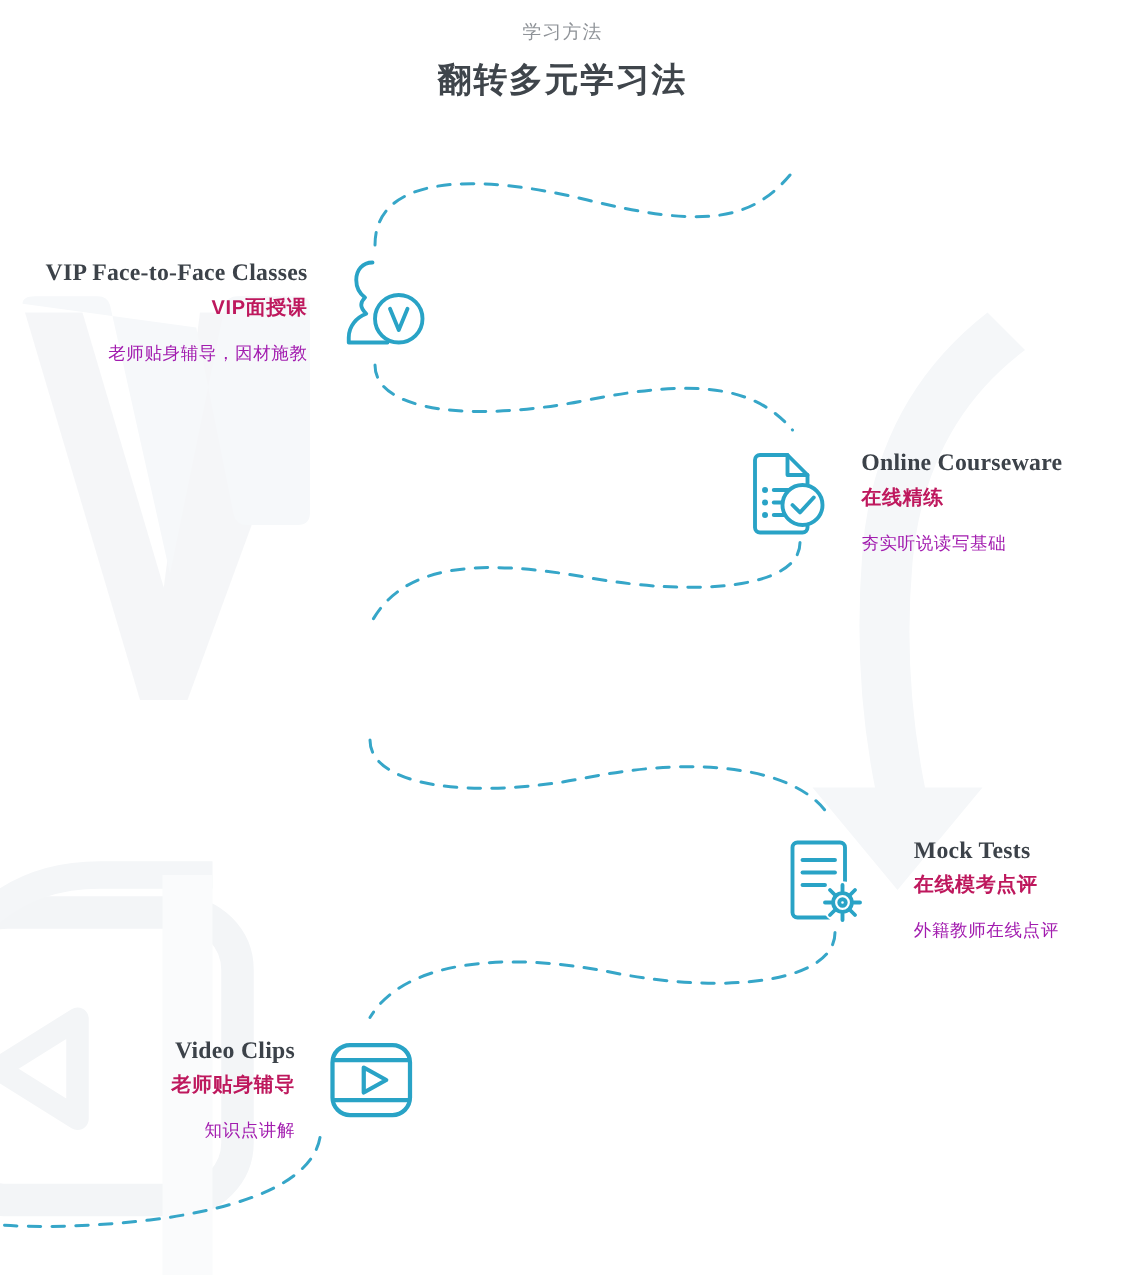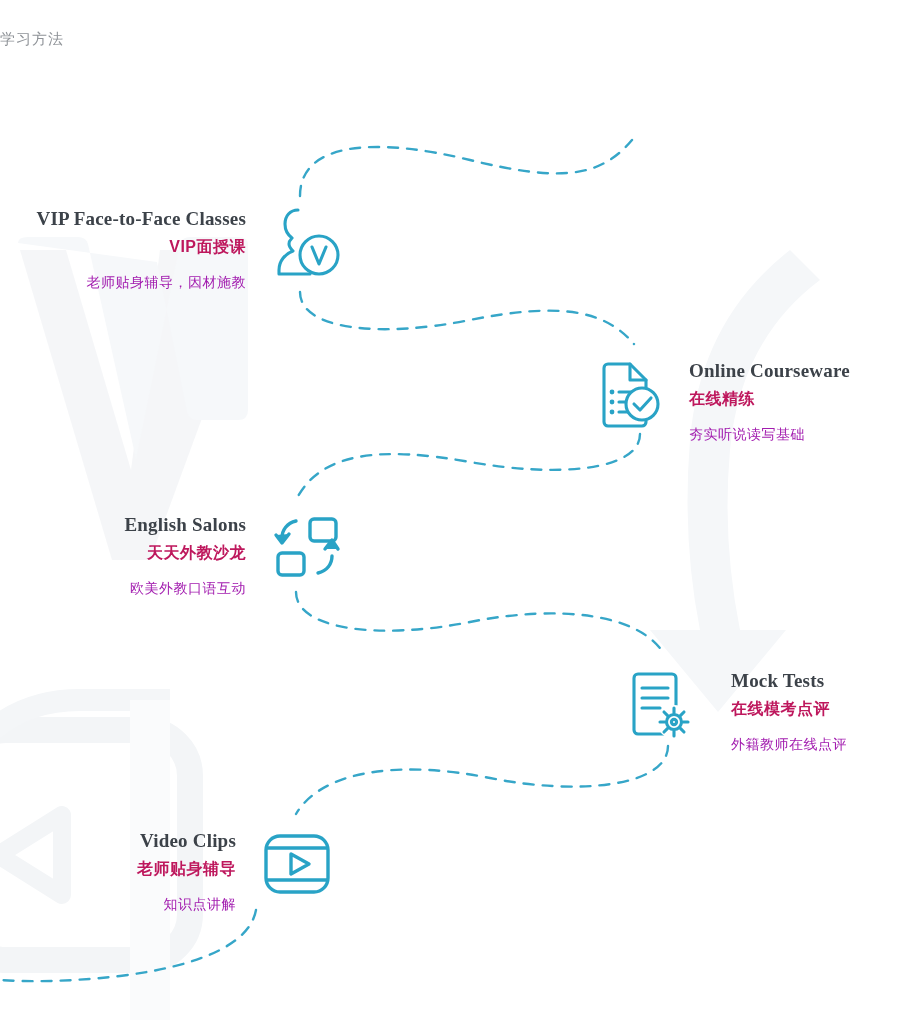--- a/index.html
+++ b/index.html
@@ -31,24 +31,24 @@
     position: absolute;
     left: 0; top: 0;
     width: 900px; height: 1021px;
     z-index: 1;
     pointer-events: none;
   }
 
   
   .header {
     position: absolute;
-    top: 28px;
+    top: 15px;
     left: 0;
     width: 900px;
-    text-align: left;
+    text-align: center;
     z-index: 3;
   }
   .header-eyebrow {
     font-size: 15px;
     color: #8f9398;
     letter-spacing: 1px;
     line-height: 22px;
     font-weight: 400;
   }
   .header-title {
@@ -164,20 +164,21 @@
                C 400 760, 322 770, 296 814"></path>
 
       <path d="M256 910
                C 250 944, 200 966, 120 976
                C 60 983, 10 982, -20 978"></path>
     </g>
   </svg>
 
   <div class="header">
     <div class="header-eyebrow">学习方法</div>
+    <div class="header-title">翻转多元学习法</div>
   </div>
 
   <div class="feature left" id="feature-0">
     <div class="texts">
       <div class="f-en">VIP Face-to-Face Classes</div>
       <div class="f-cn">VIP面授课</div>
       <div class="f-desc">老师贴身辅导，因材施教</div>
     </div>
     <div class="icon-box">
       <svg width="80" height="80" viewBox="0 0 80 80" fill="none" stroke="#29a3c6" stroke-width="3.1" stroke-linecap="round" stroke-linejoin="round">
@@ -205,37 +206,20 @@
         <path d="M46 50 l6 6 l11 -12"></path>
       </svg>
     </div>
     <div class="texts">
       <div class="f-en">Online Courseware</div>
       <div class="f-cn">在线精练</div>
       <div class="f-desc">夯实听说读写基础</div>
     </div>
   </div>
 
-  <div class="feature left" id="feature-2">
-    <div class="texts">
-      <div class="f-en">English Salons</div>
-      <div class="f-cn">天天外教沙龙</div>
-      <div class="f-desc">欧美外教口语互动</div>
-    </div>
-    <div class="icon-box">
-      <svg width="78" height="78" viewBox="0 0 78 78" fill="none" stroke="#29a3c6" stroke-width="3.4" stroke-linecap="round" stroke-linejoin="round">
-        <rect x="42" y="10" width="26" height="22" rx="4"></rect>
-        <rect x="10" y="44" width="26" height="22" rx="4"></rect>
-        <path d="M28 12 c-9 2 -14 9 -14 17"></path>
-        <path d="M8 26 l6 8 l7 -9" fill="#29a3c6" stroke="#29a3c6"></path>
-        <path d="M50 64 c9 -2 14 -9 14 -17"></path>
-        <path d="M57 40 l7 -9 l6 9" fill="#29a3c6" stroke="#29a3c6"></path>
-      </svg>
-    </div>
-  </div>
 
   <div class="feature right" id="feature-3">
     <div class="icon-box">
       <svg width="80" height="80" viewBox="0 0 80 80" fill="none" stroke="#29a3c6" stroke-width="3.1" stroke-linecap="round" stroke-linejoin="round">
         <path d="M16 14 a4 4 0 0 1 4 -4 l34 0 a4 4 0 0 1 4 4 l0 52 a4 4 0 0 1 -4 4 l-34 0 a4 4 0 0 1 -4 -4 z"></path>
         <path d="M24 24 l26 0"></path>
         <path d="M24 34 l26 0"></path>
         <path d="M24 44 l18 0"></path>
         <circle cx="56" cy="58" r="17" fill="#ffffff" stroke="none"></circle>
         <circle cx="56" cy="58" r="7.5"></circle>

